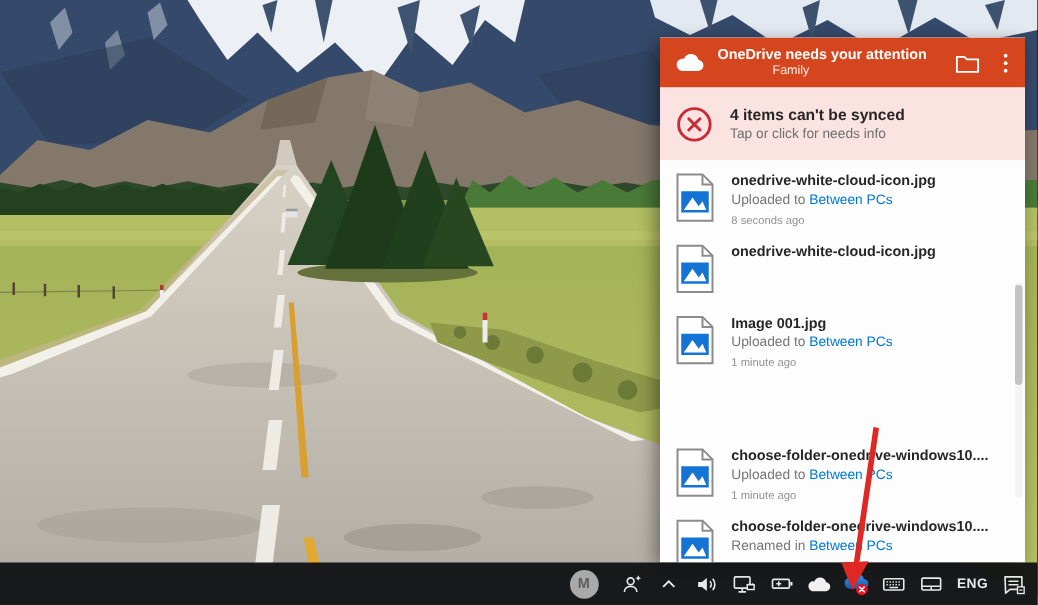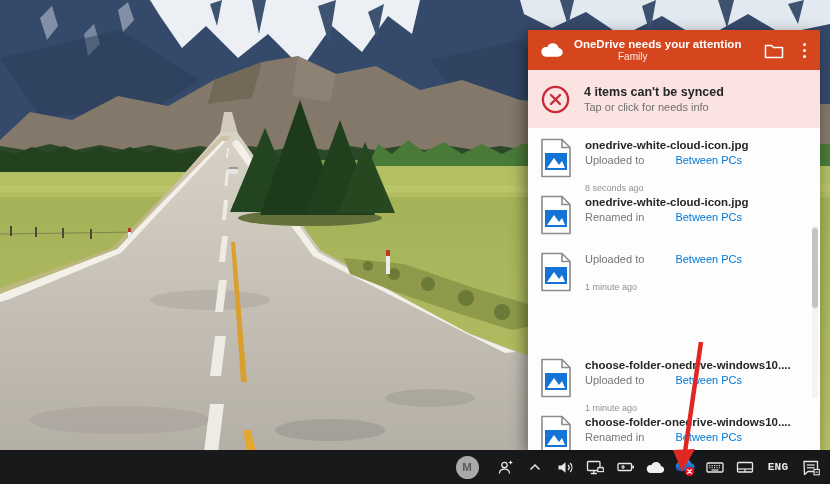--- a/index.html
+++ b/index.html
@@ -34,41 +34,41 @@
 
   .list{position:relative;height:270px;padding-left:36px;}
   .item{position:absolute;left:12px;right:14px;display:flex;align-items:flex-start;}
   .item-0{top:10px;}.item-1{top:67px;}.item-2{top:124px;}
   .item-3{top:230px;}.item-4{top:287px;}
   .file-icon{flex:0 0 auto;margin-right:13px;}
   .item-text{display:flex;flex-direction:column;min-width:0;}
   .item-name{color:#262626;font-size:11.5px;font-weight:700;line-height:1.3;
              white-space:nowrap;overflow:hidden;}
   .item-action{color:#767676;font-size:11px;line-height:1.35;white-space:nowrap;}
-  .item-action .loc{color:#0078d7;cursor:pointer;margin-left:28px;}
-  .item-time{color:#929292;font-size:9px;margin-top:15px;}
+  .item-action .loc{color:#0078d7;cursor:pointer;}
+  .item-time{color:#929292;font-size:9px;margin-top:3px;}
 
   .scroll-track{position:absolute;right:2px;top:98px;bottom:0;width:6px;
                 background:#f3f3f3;}
   .scroll-thumb{position:absolute;top:2px;left:0;width:6px;height:80px;
                 background:#c3c3c3;border-radius:3px;cursor:pointer;}
 
   
   .taskbar{position:absolute;left:0;right:0;bottom:0;height:34px;z-index:3;
            background:rgba(16,17,19,.95);display:flex;align-items:center;
            justify-content:flex-end;padding-right:4px;}
   .tb-btn{width:30px;height:34px;display:flex;align-items:center;
           justify-content:center;cursor:pointer;flex:0 0 auto;position:relative;}
   .tb-btn svg{display:block;}
   .avatar{width:23px;height:23px;border-radius:50%;background:#a9a9a9;
           display:flex;align-items:center;justify-content:center;
           color:#5c5c5c;font-size:11.5px;font-weight:700;}
   .tb-btn.avatar-btn{margin-right:8px;}
   .lang{color:#eaeaea;font-size:11px;font-weight:700;letter-spacing:.3px;}
-  .tb-btn.lang-btn{width:36px;font-family:Liberation Mono, monospace;}
+  .tb-btn.lang-btn{width:36px;}
 
   
   .arrow{position:absolute;inset:0;z-index:5;pointer-events:none;}
 </style>
 </head>
 <body>
 
 <div class="screen">
 
   <svg class="wallpaper" viewBox="0 0 830 484" preserveAspectRatio="none">
@@ -224,32 +224,32 @@
 
       <div class="item item-1">
         <svg class="file-icon" width="32" height="40" viewBox="0 0 32 40">
           <path d="M2 1.5 h20 l8 8 v29 h-28 z" fill="#ffffff" stroke="#8c8c8c" stroke-width="1.6"></path>
           <path d="M22 1.5 v8 h8" fill="none" stroke="#8c8c8c" stroke-width="1.6"></path>
           <rect x="5" y="15" width="22" height="17" fill="#1374d6"></rect>
           <polygon points="7,30 14,20 19,27 22,23 25,30" fill="#ffffff"></polygon>
         </svg>
         <div class="item-text">
           <span class="item-name">onedrive-white-cloud-icon.jpg</span>
-          <span class="item-action"><span>Renamed in</span> <span class="loc">Between PCs</span></span>
         </div>
       </div>
 
       <div class="item item-2">
         <svg class="file-icon" width="32" height="40" viewBox="0 0 32 40">
           <path d="M2 1.5 h20 l8 8 v29 h-28 z" fill="#ffffff" stroke="#8c8c8c" stroke-width="1.6"></path>
           <path d="M22 1.5 v8 h8" fill="none" stroke="#8c8c8c" stroke-width="1.6"></path>
           <rect x="5" y="15" width="22" height="17" fill="#1374d6"></rect>
           <polygon points="7,30 14,20 19,27 22,23 25,30" fill="#ffffff"></polygon>
         </svg>
         <div class="item-text">
+          <span class="item-name">Image 001.jpg</span>
           <span class="item-action"><span>Uploaded to</span> <span class="loc">Between PCs</span></span>
           <span class="item-time">1 minute ago</span>
         </div>
       </div>
 
       <div class="item item-3">
         <svg class="file-icon" width="32" height="40" viewBox="0 0 32 40">
           <path d="M2 1.5 h20 l8 8 v29 h-28 z" fill="#ffffff" stroke="#8c8c8c" stroke-width="1.6"></path>
           <path d="M22 1.5 v8 h8" fill="none" stroke="#8c8c8c" stroke-width="1.6"></path>
           <rect x="5" y="15" width="22" height="17" fill="#1374d6"></rect>

